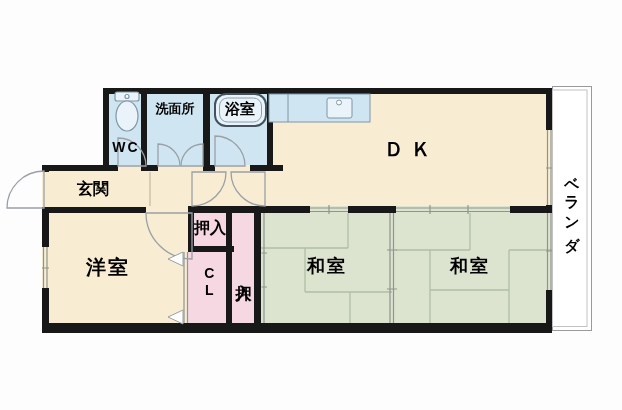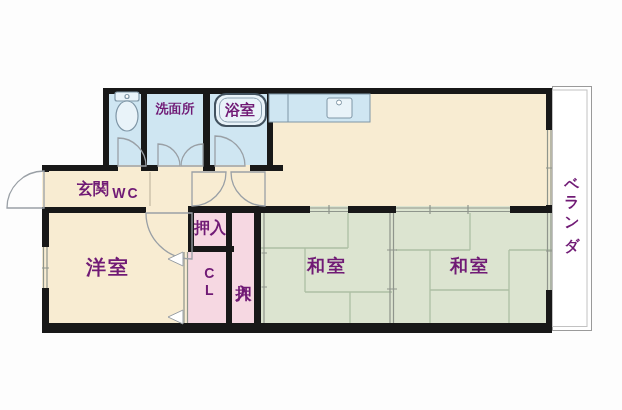--- a/index.html
+++ b/index.html
@@ -1,24 +1,24 @@
 <!DOCTYPE html>
 <html><head>
 <meta charset="utf-8">
 <style>
   html,body{margin:0;padding:0;background:#fff;}
   #stage{position:relative;width:622px;height:410px;background:#fdfdfd;overflow:hidden;
          font-family:"Liberation Sans", sans-serif;}
   #plan-svg{position:absolute;left:0;top:0;}
-  .lbl{position:absolute;transform:translate(-50%,-50%);font-weight:600;color:#701a75;
+  .lbl{position:absolute;transform:translate(-50%,-50%);font-weight:600;color:#000000;
        white-space:nowrap;z-index:2;line-height:1.05;text-align:center;}
   .vtext{writing-mode:vertical-rl;text-orientation:upright;}
-  #lbl-wc{left:126px;top:147px;font-size:14px;letter-spacing:2px;margin-top:46px;}
+  #lbl-wc{left:126px;top:147px;font-size:14px;letter-spacing:2px;}
   #lbl-washroom{left:175px;top:109px;font-size:13px;}
-  #lbl-bathroom{left:240px;top:110px;font-size:15px;}
+  #lbl-bathroom{left:240px;top:110px;font-size:15px;font-family:Liberation Serif, serif;}
   #lbl-entrance{left:77px;top:189px;font-size:16px;margin-left:16px;}
   #lbl-dk{left:411px;top:149px;font-size:20px;letter-spacing:7px;}
   #lbl-western{left:108px;top:267px;font-size:20px;letter-spacing:2px;}
   #lbl-oshiire-upper{left:210px;top:228px;font-size:16px;}
   #lbl-cl{left:209px;top:282px;font-size:14px;letter-spacing:1px;}
   #lbl-oshiire-main{left:243px;top:272px;font-size:16px;}
   #lbl-washitsu-left{left:327px;top:266px;font-size:18px;letter-spacing:2px;}
   #lbl-washitsu-right{left:470px;top:266px;font-size:18px;letter-spacing:2px;}
   #lbl-veranda{left:572px;top:206px;font-size:15px;letter-spacing:3px;}
 </style>
@@ -121,20 +121,21 @@
   <g fill="#ffffff" stroke-width="1" stroke="#9aa0a6">
     <polygon points="183,252 183,266 168,259"></polygon>
     <polygon points="183,310 183,324 168,317"></polygon>
   </g>
 </svg>
 
 <div class="lbl" id="lbl-wc">WC</div>
 <div class="lbl" id="lbl-washroom">洗面所</div>
 <div class="lbl" id="lbl-bathroom">浴室</div>
 <div class="lbl" id="lbl-entrance">玄関</div>
+<div class="lbl" id="lbl-dk">ＤＫ</div>
 <div class="lbl" id="lbl-western">洋室</div>
 <div class="lbl" id="lbl-oshiire-upper">押入</div>
 <div class="lbl vtext" id="lbl-cl">CL</div>
 <div class="lbl vtext" id="lbl-oshiire-main">押入</div>
 <div class="lbl" id="lbl-washitsu-left">和室</div>
 <div class="lbl" id="lbl-washitsu-right">和室</div>
 <div class="lbl vtext" id="lbl-veranda">ベランダ</div>
 
 </div>
 

